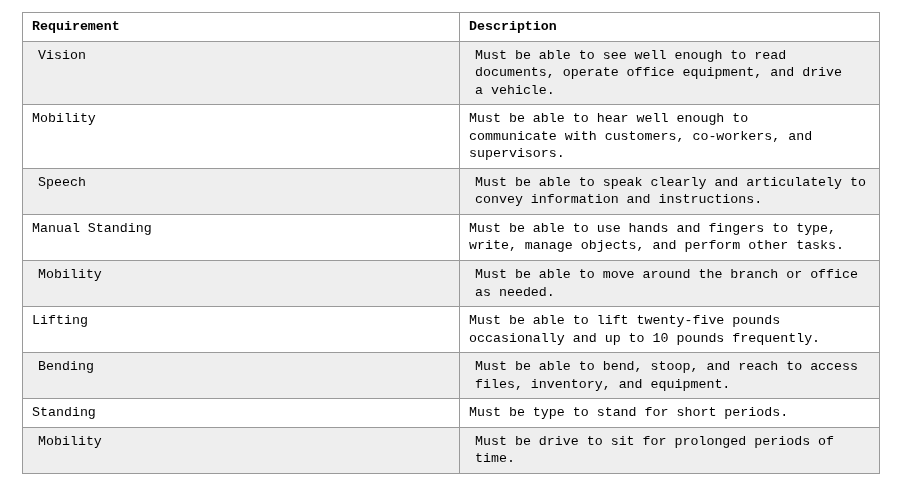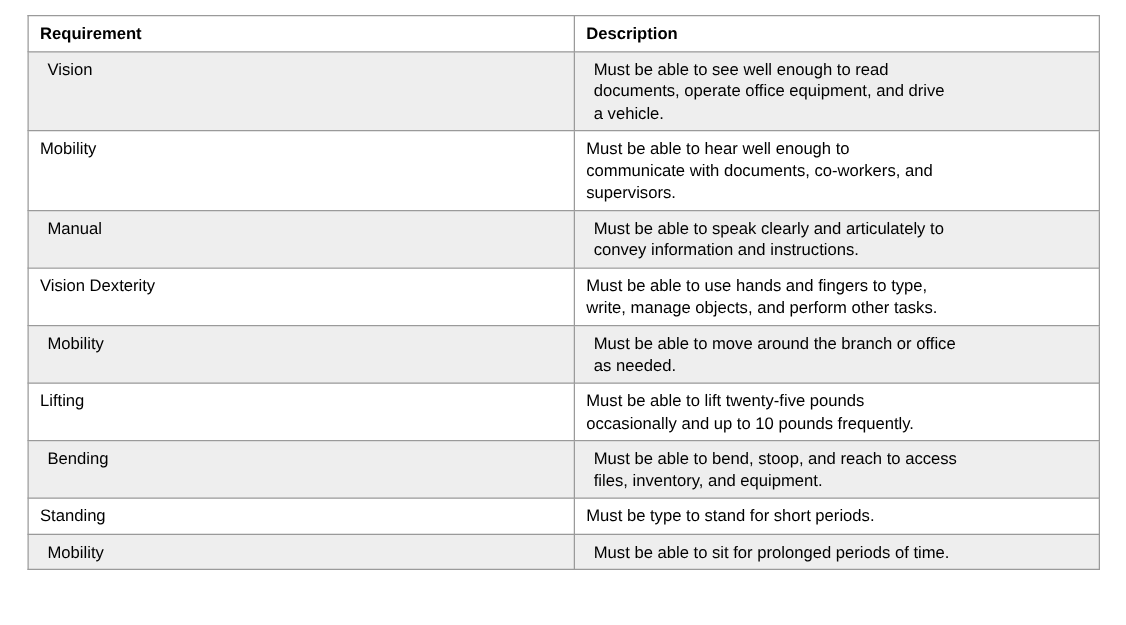--- a/index.html
+++ b/index.html
@@ -14,20 +14,21 @@
     color: #000000;
     overflow: hidden;
   }
   .page {
     position: relative;
     width: 901px;
     height: 456px;
     background: #ffffff;
     box-sizing: border-box;
     padding: 12px 20px 0 22px;
+    font-family: Liberation Mono, monospace;
   }
   table.req-table {
     border-collapse: collapse;
     width: 857px;
     table-layout: fixed;
     font-size: 13.3px;
     line-height: 1.32;
   }
   table.req-table col.c1 { width: 437px; }
   table.req-table col.c2 { width: 420px; }
@@ -83,36 +84,36 @@
 documents, operate office equipment, and drive
 a vehicle.</span>
           </td>
         </tr>
         <tr class="plain">
           <td>
             <span class="cell-text">Mobility</span>
           </td>
           <td>
             <span class="cell-text">Must be able to hear well enough to
-communicate with documents, co-workers, and
+communicate with customers, co-workers, and
 supervisors.</span>
           </td>
         </tr>
         <tr class="shaded">
           <td>
-            <span class="cell-text">Manual</span>
+            <span class="cell-text">Speech</span>
           </td>
           <td>
             <span class="cell-text">Must be able to speak clearly and articulately to
 convey information and instructions.</span>
           </td>
         </tr>
         <tr class="plain">
           <td>
-            <span class="cell-text">Vision Dexterity</span>
+            <span class="cell-text">Manual Standing</span>
           </td>
           <td>
             <span class="cell-text">Must be able to use hands and fingers to type,
 write, manage objects, and perform other tasks.</span>
           </td>
         </tr>
         <tr class="shaded">
           <td>
             <span class="cell-text">Mobility</span>
           </td>
@@ -145,18 +146,18 @@
           </td>
           <td>
             <span class="cell-text">Must be type to stand for short periods.</span>
           </td>
         </tr>
         <tr class="shaded">
           <td>
             <span class="cell-text">Mobility</span>
           </td>
           <td>
-            <span class="cell-text">Must be able to sit for prolonged periods of time.</span>
+            <span class="cell-text">Must be drive to sit for prolonged periods of time.</span>
           </td>
         </tr>
       </tbody>
   </table>
 </div>
 
 </body></html>

